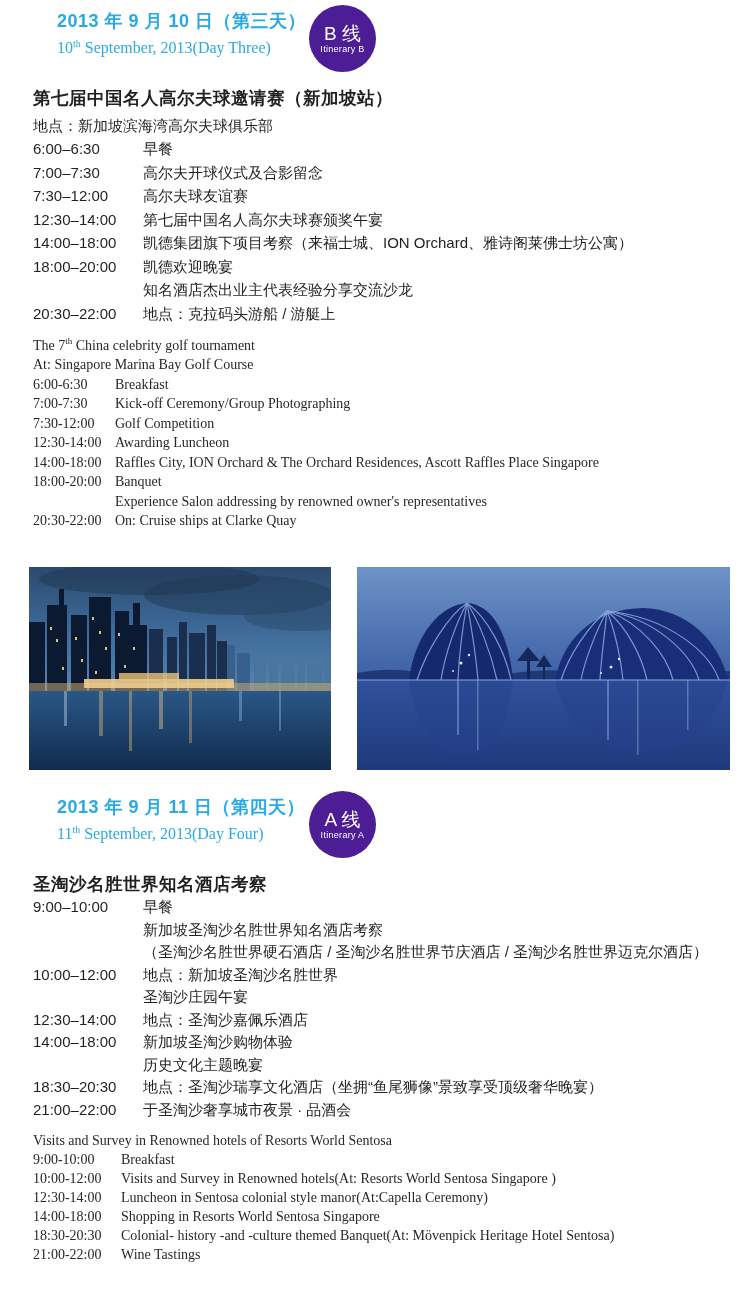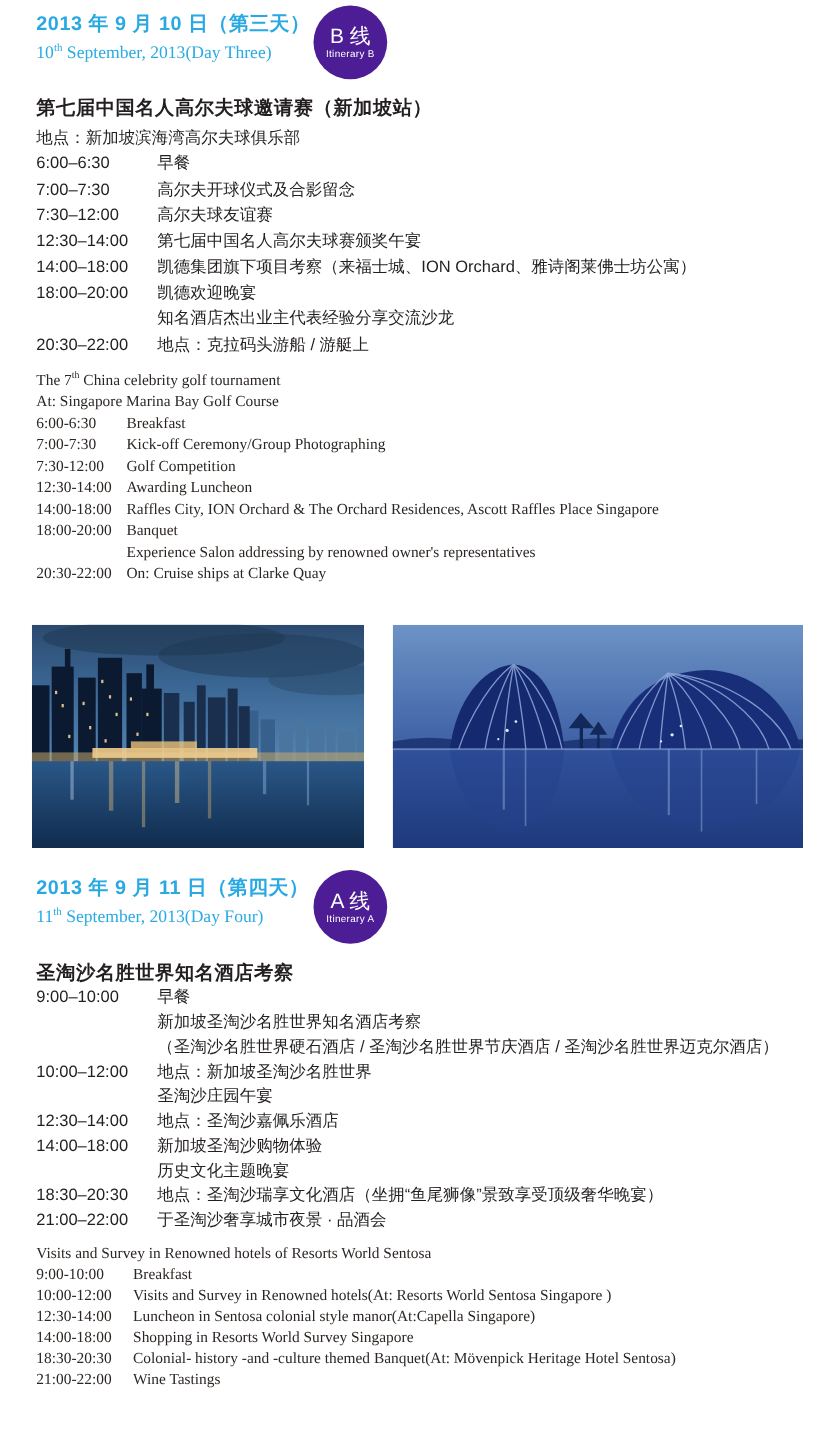--- a/index.html
+++ b/index.html
@@ -2,21 +2,21 @@
 <html><head>
 <meta charset="utf-8">
 <style>
   html,body{margin:0;padding:0;background:#ffffff;}
   .page{position:relative;width:755px;height:1305px;background:#ffffff;overflow:hidden;
         font-family:"Liberation Sans",sans-serif;color:#231f20;}
   .day{position:absolute;left:33px;width:700px;}
   #day3{top:10px;}
   #day4{top:796px;}
 
-  .day-header{position:relative;}
+  .day-header{position:relative;margin-left:24px;}
   .date-cn{font-size:18px;font-weight:700;color:#29a9e1;line-height:23px;letter-spacing:0.5px;white-space:nowrap;}
   .date-en{font-family:"Liberation Serif",serif;font-size:16px;color:#2aaae2;line-height:21px;white-space:nowrap;}
   .date-en sup{font-size:10px;}
 
   .badge{position:absolute;top:-5px;left:252px;width:67px;height:67px;border-radius:50%;
          background:#4c1d95;color:#ffffff;display:flex;flex-direction:column;
          align-items:center;justify-content:center;text-align:center;}
   .badge-line1{font-size:19px;line-height:21px;}
   .badge-line2{font-size:9px;line-height:11px;letter-spacing:0.3px;}
 
@@ -363,27 +363,27 @@
           </div>
           <div class="srow">
             <span class="stime">10:00-12:00</span>
             <span class="slines">
               <div>Visits and Survey in Renowned hotels(At: Resorts World Sentosa Singapore )</div>
             </span>
           </div>
           <div class="srow">
             <span class="stime">12:30-14:00</span>
             <span class="slines">
-              <div>Luncheon in Sentosa colonial style manor(At:Capella Singapore)</div>
+              <div>Luncheon in Sentosa colonial style manor(At:Capella Ceremony)</div>
             </span>
           </div>
           <div class="srow">
             <span class="stime">14:00-18:00</span>
             <span class="slines">
-              <div>Shopping in Resorts World Survey Singapore</div>
+              <div>Shopping in Resorts World Sentosa Singapore</div>
             </span>
           </div>
           <div class="srow">
             <span class="stime">18:30-20:30</span>
             <span class="slines">
               <div>Colonial- history -and -culture themed Banquet(At: Mövenpick Heritage Hotel Sentosa)</div>
             </span>
           </div>
           <div class="srow">
             <span class="stime">21:00-22:00</span>

